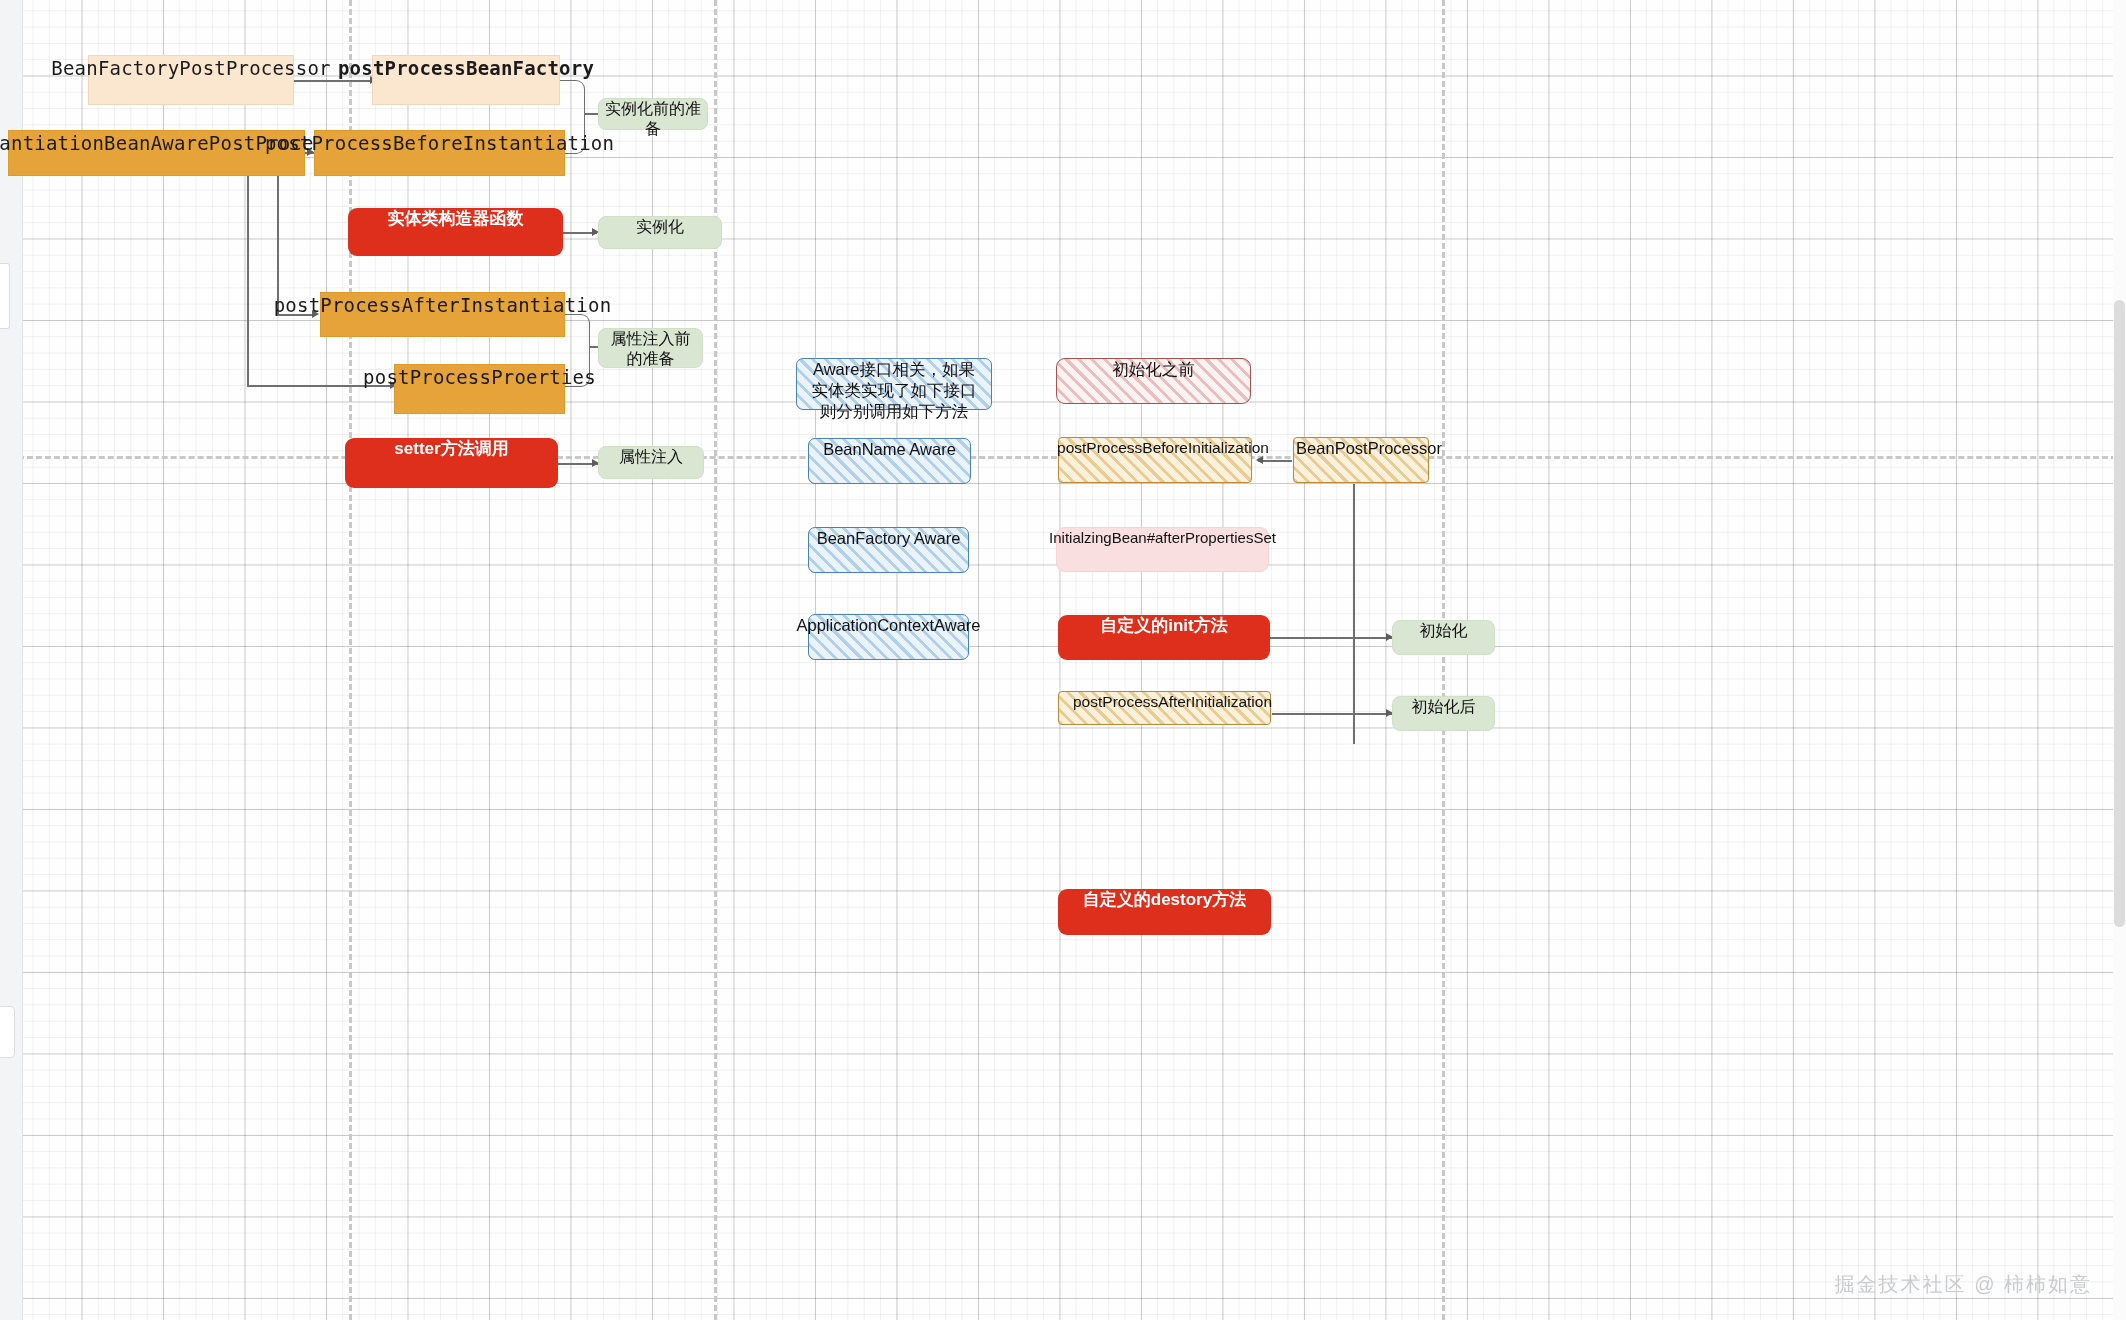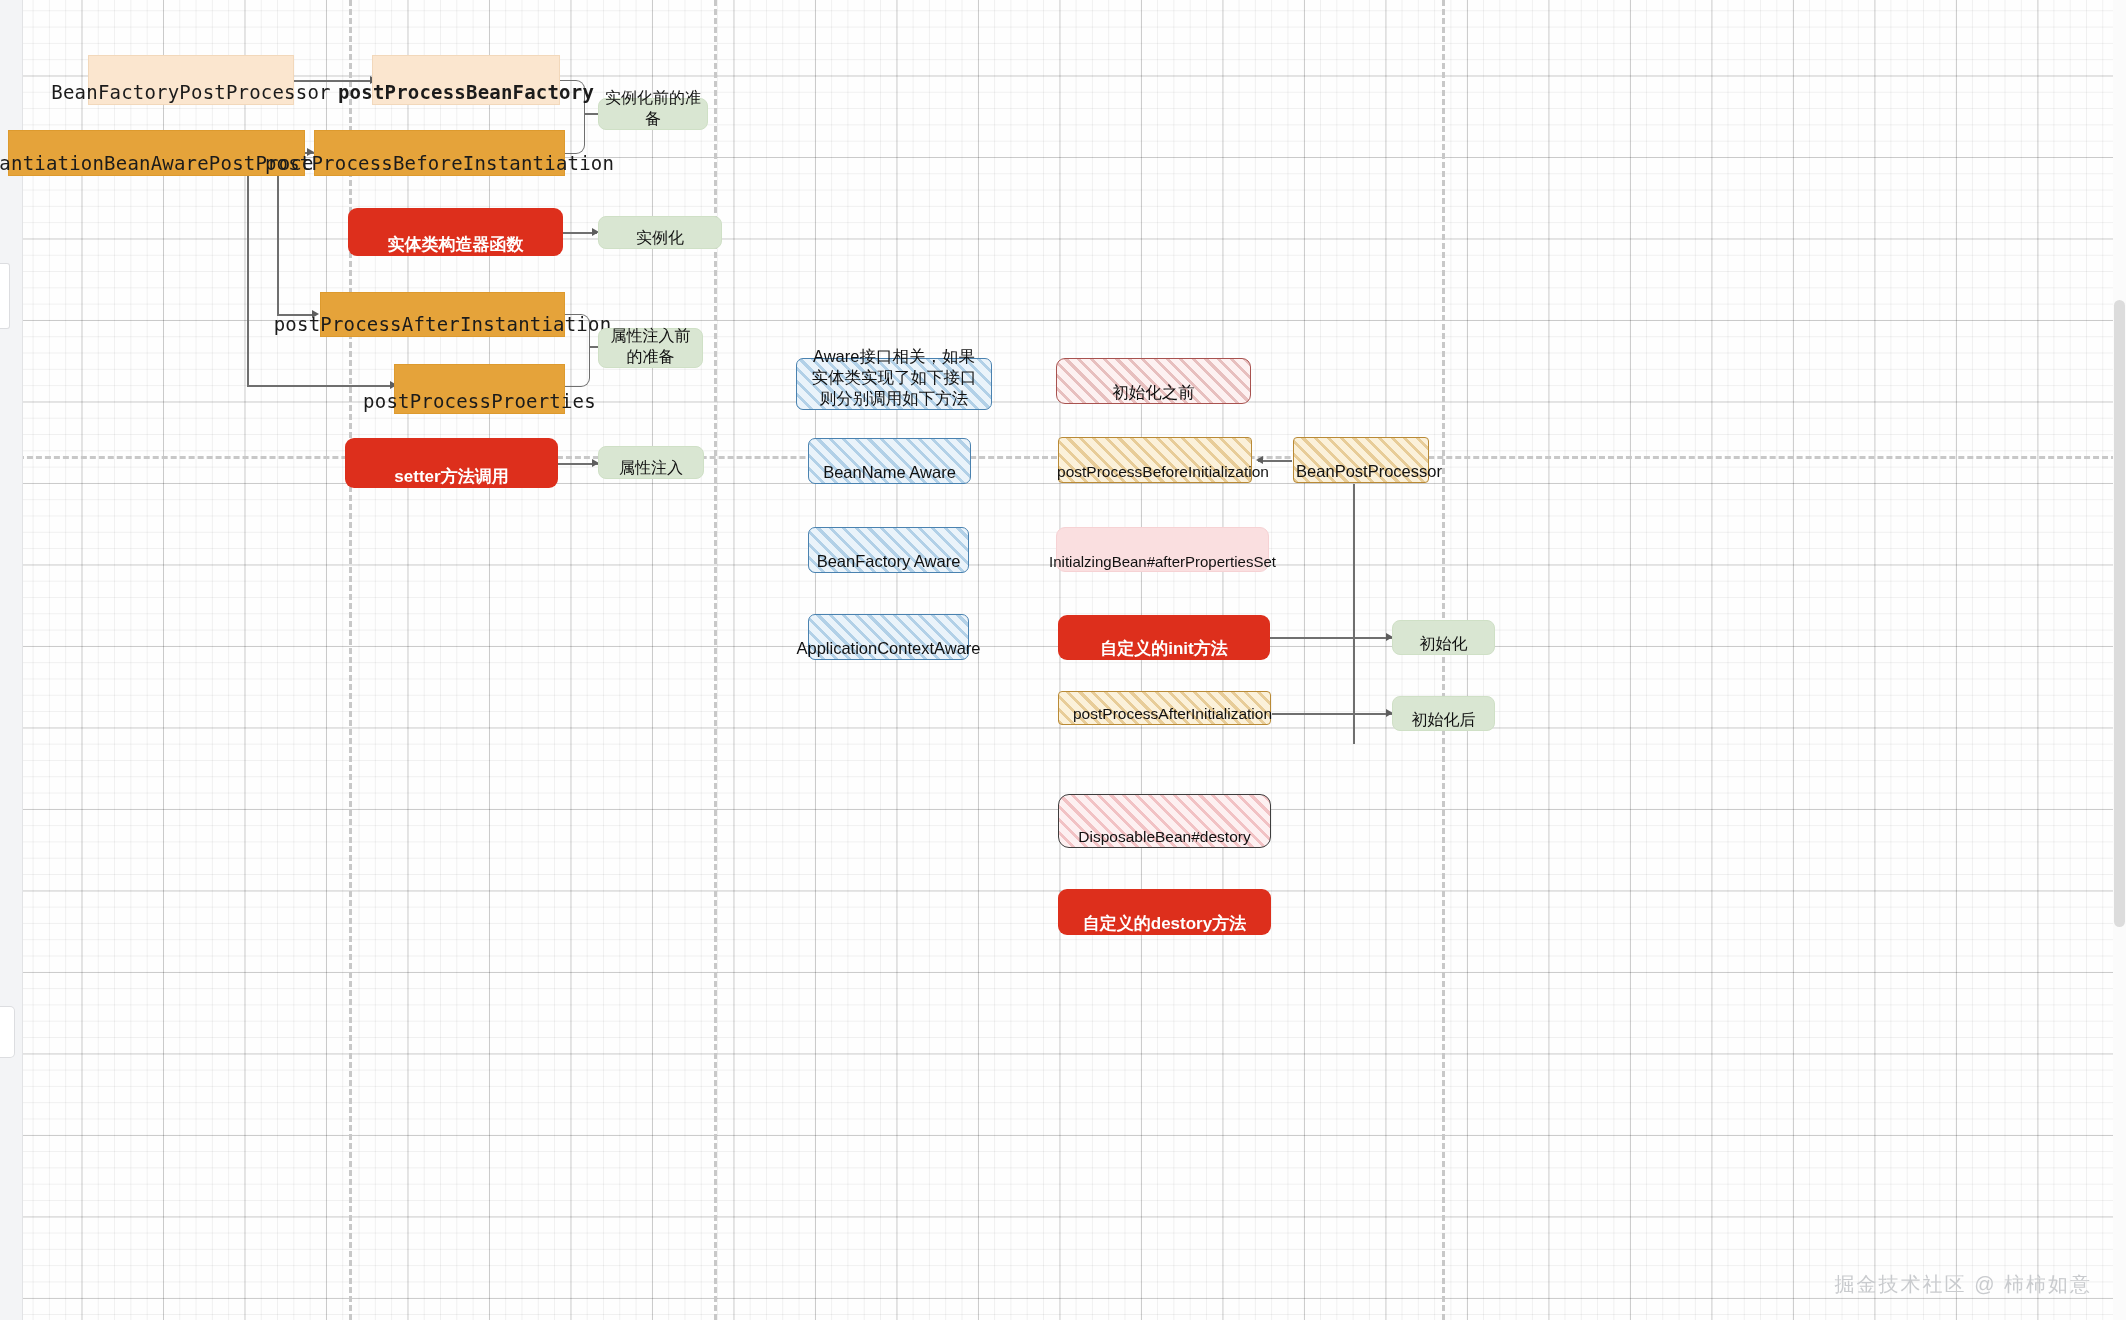--- a/index.html
+++ b/index.html
@@ -28,21 +28,21 @@
   #vthumb{position:absolute;right:1px;top:300px;width:11px;height:627px;background:#dcdcdc;border-radius:6px;}
 
   
   .pgdash{position:absolute;background:transparent;}
   .pgdash.v{width:0;border-left:3px dashed #c8c8c8;}
   .pgdash.h{height:0;border-top:3px dashed #c8c8c8;}
 
   
   .node{
     position:absolute;box-sizing:border-box;
-    display:flex;align-items:flex-end;justify-content:center;
+    display:flex;align-items:flex-start;justify-content:center;
     text-align:center;line-height:1.28;
     z-index:5;
   }
   .node span{display:block;padding:0 6px;}
 
   
   .mono{font-family:"DejaVu Sans Mono","Liberation Mono",monospace;font-size:19px;color:#1b1b1b;letter-spacing:.2px;}
   .cream{background:#fbe6cf;border:1px solid #f2d8bb;}
   .amber{background:#e5a33a;border:1px solid #dd9a2e;}
   .redbox{background:#dd2f1c;color:#fff;border-radius:9px;font-family:"Liberation Sans",sans-serif;font-size:17px;font-weight:600;}
@@ -221,23 +221,20 @@
   </div>
 
   <div class="node redbox" style="left:1058px;top:615px;width:212px;height:45px;">
     <span>自定义的init方法</span>
   </div>
 
   <div class="node hatch-tan" style="left:1058px;top:691px;width:213px;height:34px;">
     <span style="font-size:15.5px;">postProcessAfterInitialization</span>
   </div>
 
-  <div class="node hatch-pink-dark" style="left:1058px;top:794px;width:213px;height:54px;">
-    <span style="font-size:15.5px;">DisposableBean#destory</span>
-  </div>
 
   <div class="node redbox" style="left:1058px;top:889px;width:213px;height:46px;">
     <span>自定义的destory方法</span>
   </div>
 
   <div class="node hatch-tan" style="left:1293px;top:437px;width:136px;height:46px;">
     <span>BeanPostProcessor</span>
   </div>
 
   <div id="left-gutter"></div>

